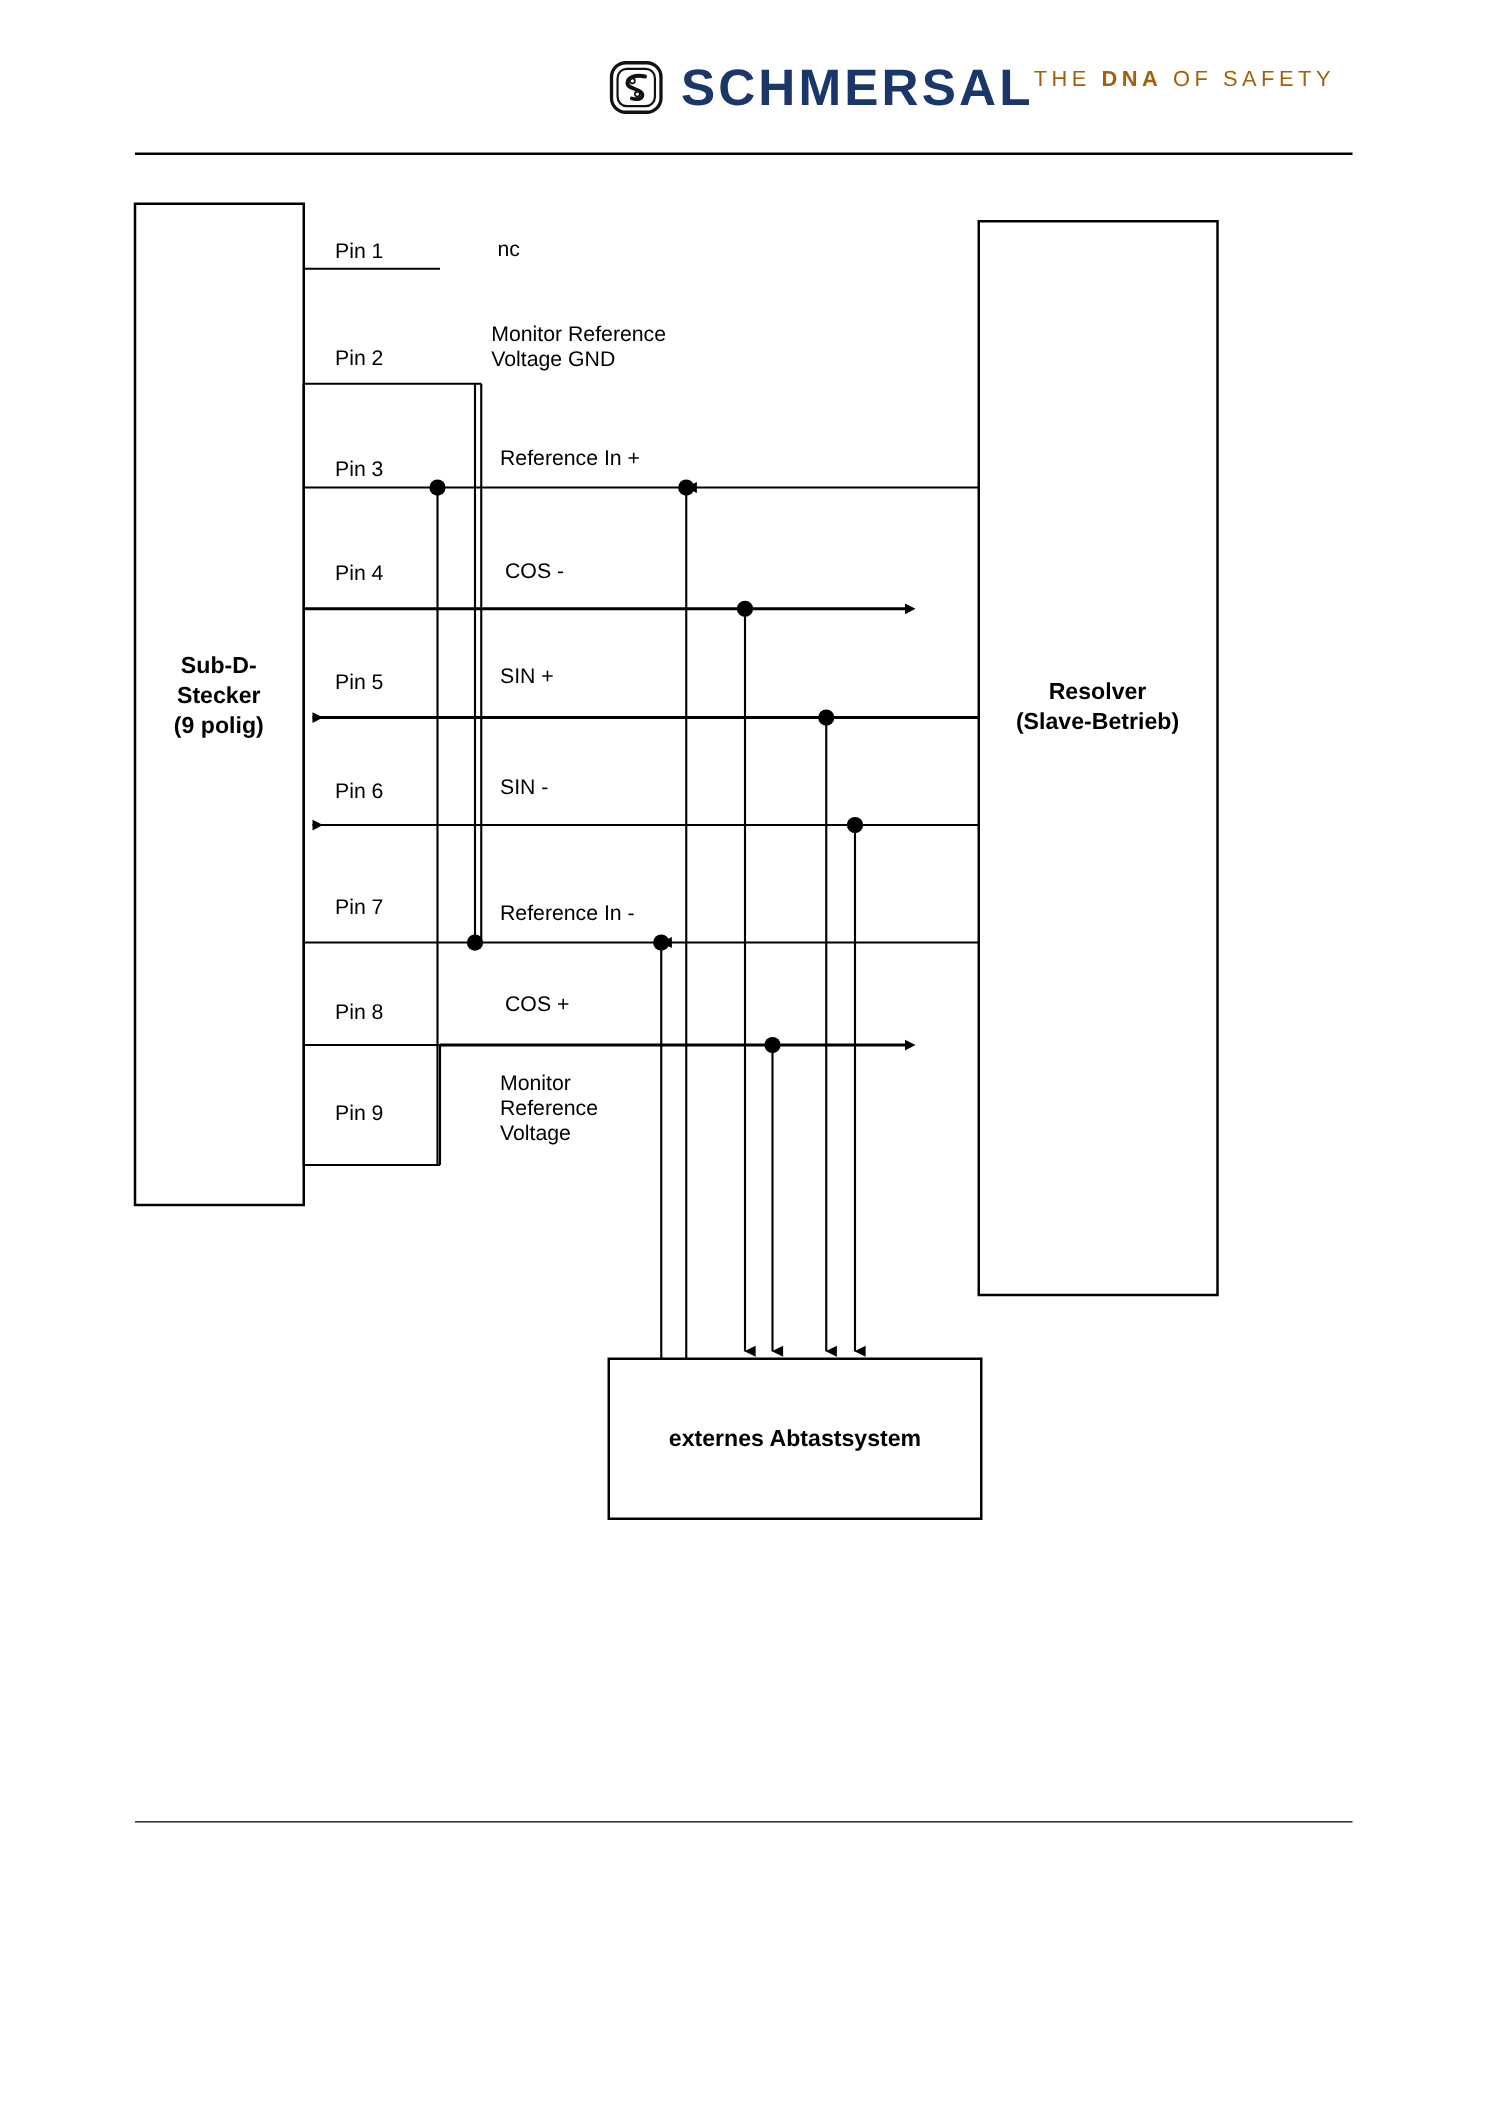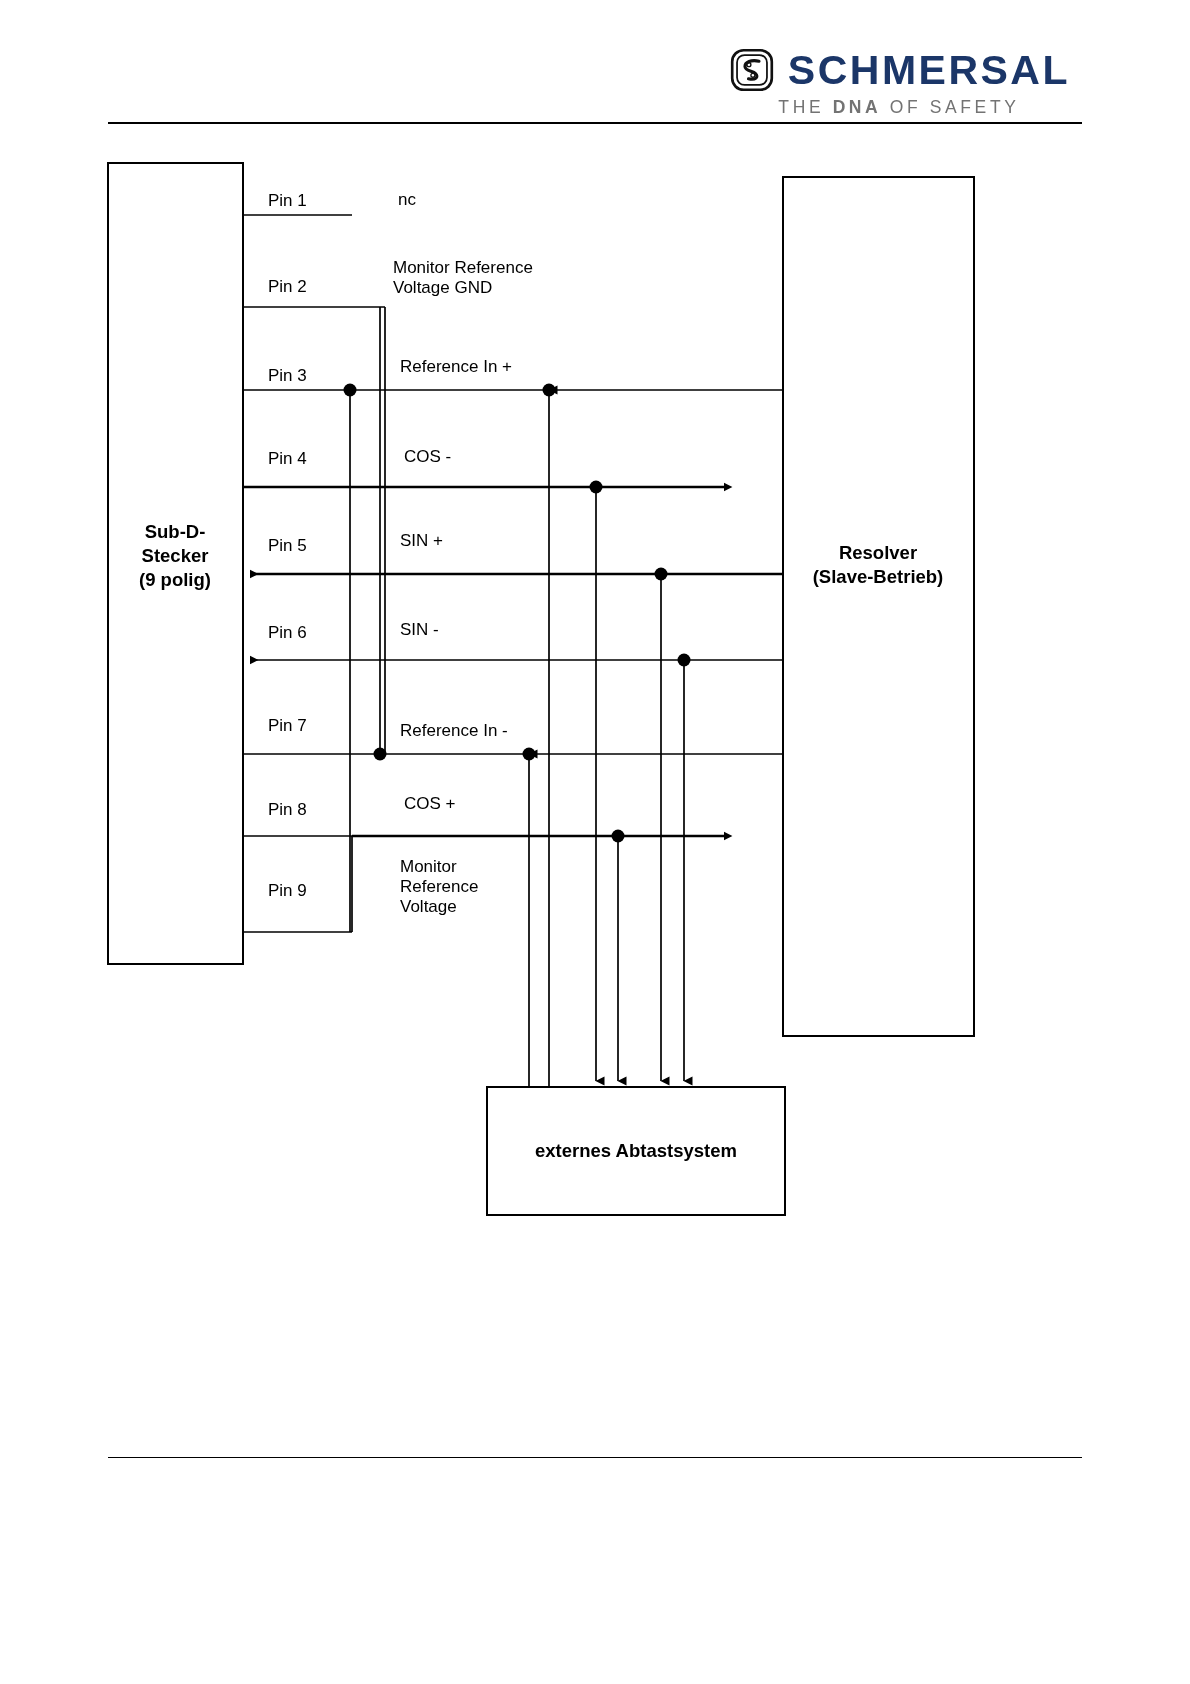--- a/index.html
+++ b/index.html
@@ -28,22 +28,22 @@
     left: 0;
     top: 0;
     width: 1190px;
     height: 135px;
   }
   .logo-block {
     position: absolute;
     right: 120px;
     top: 48px;
     display: flex;
-    flex-direction: column;
-    align-items: center;
+    flex-direction: row;
+    align-items: flex-start;
   }
   .logo-row {
     display: flex;
     align-items: center;
   }
   .logo-mark {
     width: 44px;
     height: 44px;
     margin-right: 14px;
     flex: 0 0 auto;
@@ -55,21 +55,21 @@
     letter-spacing: 2.5px;
     color: #1b3668;
     line-height: 1;
   }
   .logo-tag {
     margin-top: 7px;
     margin-right: 2px;
     font-family: "Liberation Sans", sans-serif;
     font-size: 17.5px;
     letter-spacing: 3.6px;
-    color: #737373;
+    color: #a16207;
     line-height: 1;
     white-space: nowrap;
   }
   .logo-tag b { font-weight: bold; }
   .rule-top {
     position: absolute;
     left: 108px;
     top: 122px;
     width: 974px;
     height: 0;

